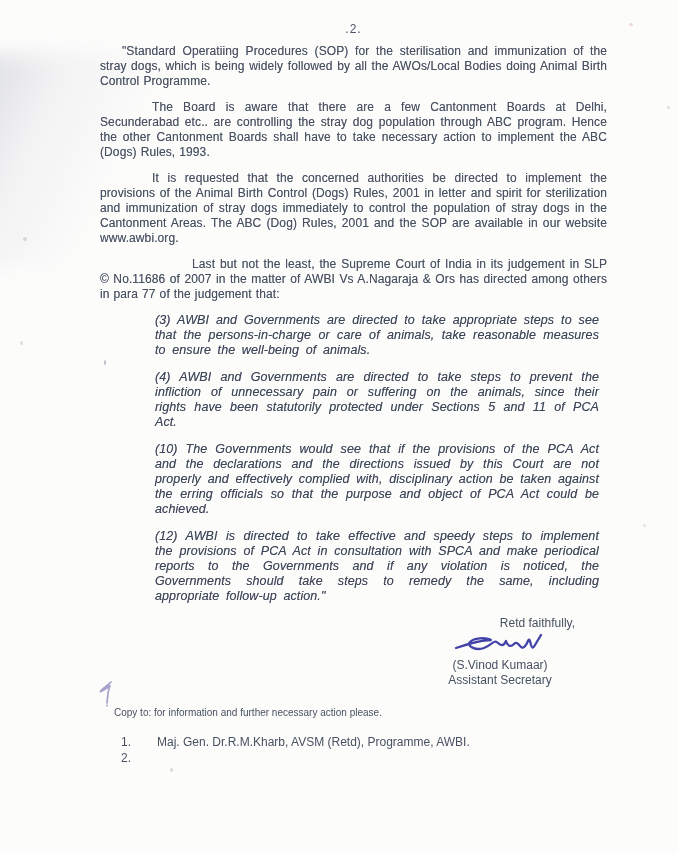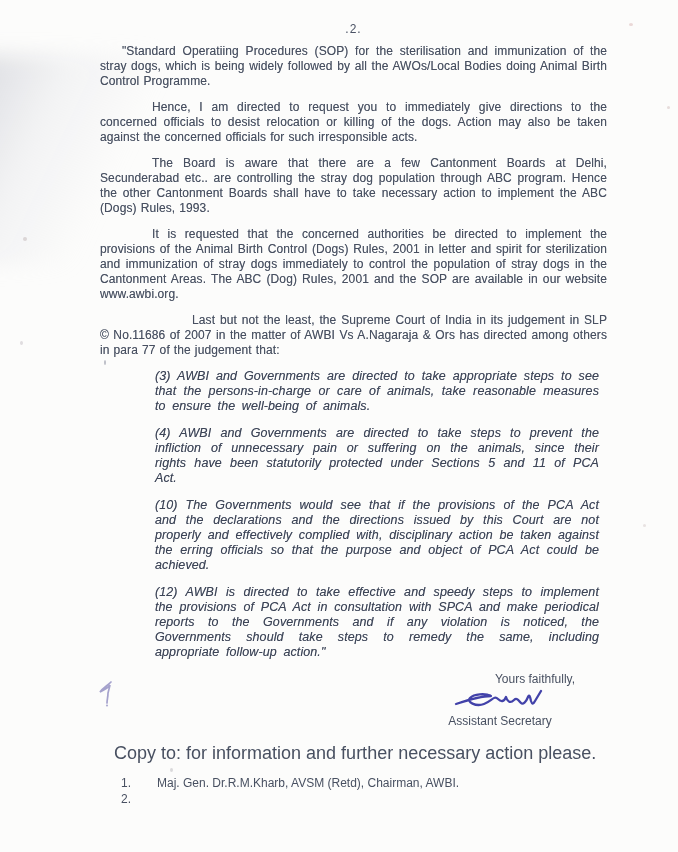--- a/index.html
+++ b/index.html
@@ -56,21 +56,21 @@
   .sig-block {
     width:158px;
     margin:9px 28px 0 auto;
     text-align:center;
     font-size:12px; line-height:15px;
     color:#485061;
   }
   .sig-block .signoff { text-align:right; padding-right:4px; }
   .sig-scribble { display:block; margin:1px auto 0 auto; }
 
-  .copy-label { margin:17px 0 0 14px; font-size:18px; line-height:15px; }
+  .copy-label { margin:17px 0 0 14px; font-size:10px; line-height:15px; }
 
   .copy-list { margin:15px 0 0 21px; font-size:12px; line-height:15.5px; }
   .copy-row { display:flex; }
   .copy-row .num { width:36px; flex:0 0 36px; }
 
   .pen-mark { position:absolute; left:99px; top:680px; }
 </style>
 </head>
 <body>
 
@@ -85,51 +85,51 @@
   <div class="speck" style="left:104px; top:360px; width:2px; height:5px; background:rgba(110,115,135,0.45);"></div>
   <div class="speck" style="left:643px; top:524px; width:3px; height:3px; background:rgba(185,165,165,0.3);"></div>
   <div class="speck" style="left:170px; top:768px; width:3px; height:4px; background:rgba(140,135,145,0.3);"></div>
 
   <div class="content">
 
     <div class="pagenum">.2.</div>
 
     <p class="body indent-sm">"Standard Operatiing Procedures (SOP) for the sterilisation and immunization of the stray dogs, which is being widely followed by all the AWOs/Local Bodies doing Animal Birth Control Programme.</p>
 
-    <p class="body indent-md">Hence, I am directed to request you to immediately give directions to the concerned officials to desist relocation or killing of the dogs. Action may also be taken against the concerned officials for such irresponsible acts.</p>
 
     <p class="body indent-md">The Board is aware that there are a few Cantonment Boards at Delhi, Secunderabad etc.. are controlling the stray dog population through ABC program. Hence the other Cantonment Boards shall have to take necessary action to implement the ABC (Dogs) Rules, 1993.</p>
 
     <p class="body indent-md"><span>It is requested that the concerned authorities be directed to implement the provisions of the Animal Birth Control (Dogs) Rules, 2001 in letter and spirit for sterilization and immunization of stray dogs immediately to control the population of stray dogs in the Cantonment Areas. The ABC (Dog) Rules, 2001 and the SOP are available in our website </span><span class="weblink">www.awbi.org</span><span>.</span></p>
 
     <p class="body indent-lg">Last but not the least, the Supreme Court of India in its judgement in SLP © No.11686 of 2007 in the matter of AWBI Vs A.Nagaraja &amp; Ors has directed among others in para 77 of the judgement that:</p>
 
     <p class="quote">(3) AWBI and Governments are directed to take appropriate steps to see that the persons-in-charge or care of animals, take reasonable measures to ensure the well-being of animals.</p>
 
     <p class="quote">(4) AWBI and Governments are directed to take steps to prevent the infliction of unnecessary pain or suffering on the animals, since their rights have been statutorily protected under Sections 5 and 11 of PCA Act.</p>
 
     <p class="quote">(10) The Governments would see that if the provisions of the PCA Act and the declarations and the directions issued by this Court are not properly and effectively complied with, disciplinary action be taken against the erring officials so that the purpose and object of PCA Act could be achieved.</p>
 
     <p class="quote">(12) AWBI is directed to take effective and speedy steps to implement the provisions of PCA Act in consultation with SPCA and make periodical reports to the Governments and if any violation is noticed, the Governments should take steps to remedy the same, including appropriate follow-up action."</p>
 
 
     <div class="sig-block">
-      <div class="signoff">Yours faithfully,</div>
+      <div class="signoff">Retd faithfully,</div>
       <svg class="sig-scribble" width="92" height="26" viewBox="0 0 92 26">
         <path d="M2 16 C14 12 27 8 37 8 C31 5 20 6 16 10 C12 14 22 19 30 16 C38 13 40 7 44 11 C47 14 50 14 52 9 C53 13 56 16 60 12 C63 9 65 13 67 15 C69 17 72 14 74 9 C75 6 76 8 77 13 C78 16 79 17 81 13 L87 3" fill="none" stroke="#2e2ea0" stroke-width="2.3" stroke-linecap="round" stroke-linejoin="round" opacity="0.9"></path>
       </svg>
+      <div>(S.Vinod Kumaar)</div>
       <div>Assistant Secretary</div>
     </div>
 
     <div class="copy-label">Copy to: for information and further necessary action please.</div>
 
     <div class="copy-list">
       <div class="copy-row">
         <span class="num">1.</span>
-        <span>Maj. Gen. Dr.R.M.Kharb, AVSM (Retd), Chairman, AWBI.</span>
+        <span>Maj. Gen. Dr.R.M.Kharb, AVSM (Retd), Programme, AWBI.</span>
       </div>
       <div class="copy-row">
         <span class="num">2.</span>
       </div>
     </div>
 
   </div>
 
   <svg class="pen-mark" width="14" height="28" viewBox="0 0 14 28">
     <path d="M12 2 C8 6 4 8 1 12 C5 10 9 8 11 5 L9 13 C9 17 8 20 8 23" fill="none" stroke="#8f8bc0" stroke-width="1.7" stroke-linecap="round" opacity="0.8"></path>

